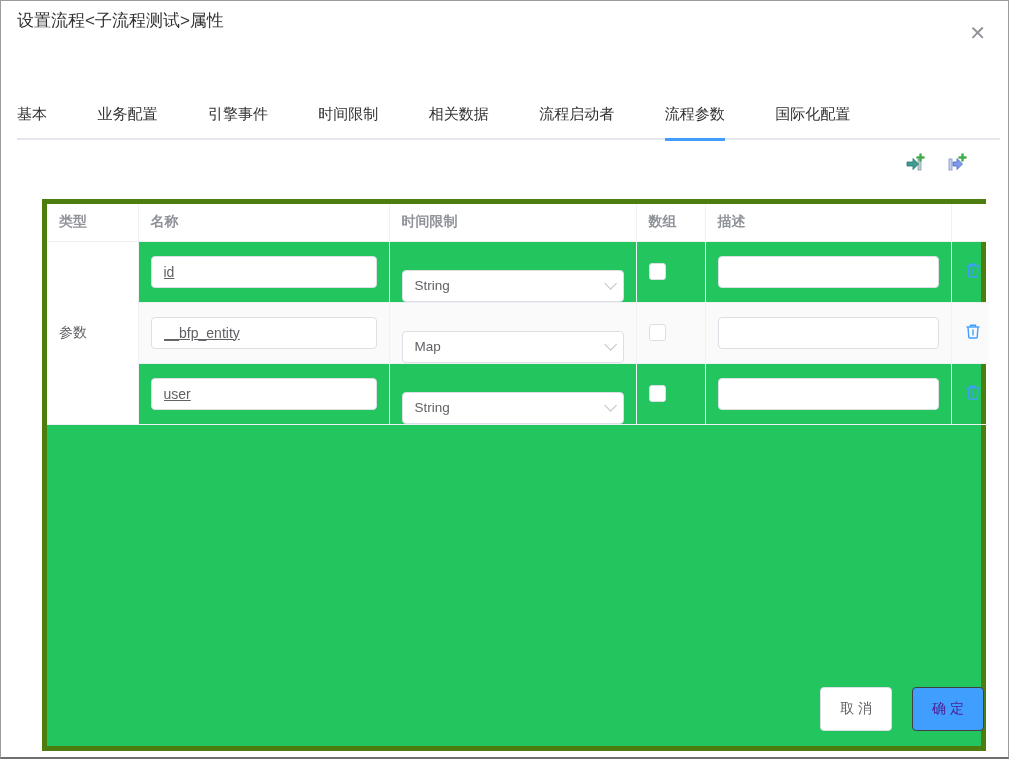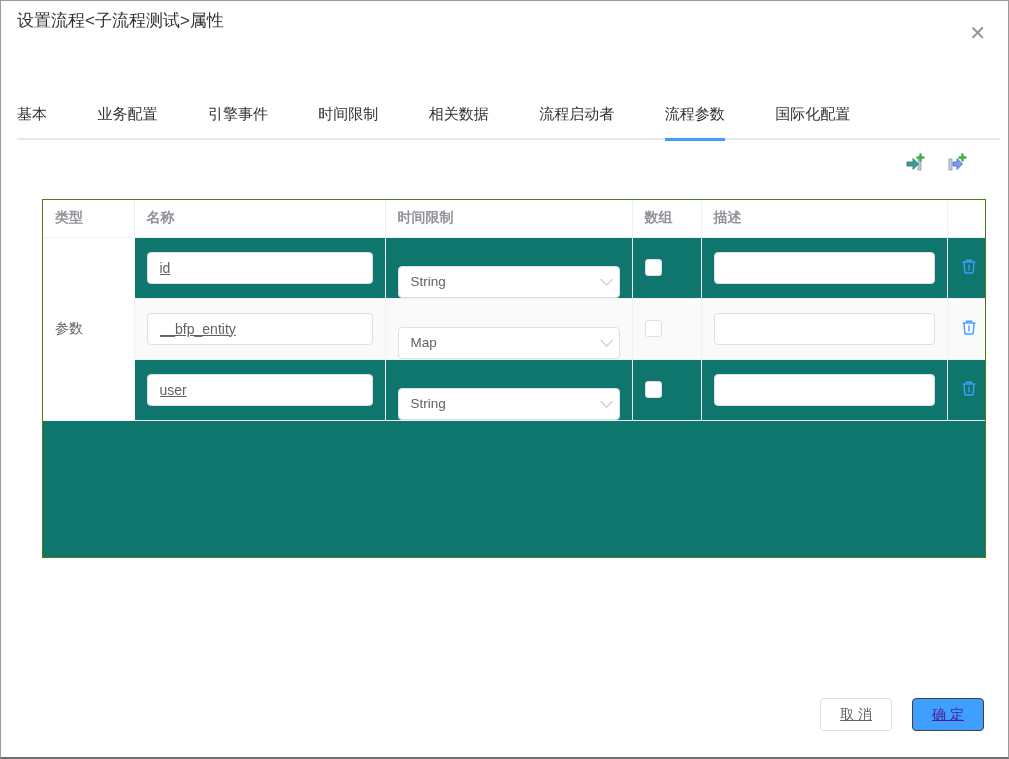--- a/index.html
+++ b/index.html
@@ -14,38 +14,38 @@
   .dlg-title { position:absolute; left:16px; top:8px; font-size:17px; color:#303133; }
   .dlg-close { position:absolute; right:22px; top:22px; font-size:20px; color:#909399; cursor:pointer; line-height:1; }
   
   .tabbar { position:absolute; left:16px; right:8px; top:103px; border-bottom:2px solid #e4e7ed; white-space:nowrap; }
   .tab { display:inline-block; font-size:15px; color:#303133; padding-bottom:14px; margin-right:46px; cursor:pointer; position:relative; top:1px; border-bottom:3px solid transparent; margin-bottom:-2px; }
   .tab.active { border-bottom:3px solid #409EFF; }
   
   .toolbar { position:absolute; right:41px; top:152px; display:flex; gap:22px; }
   .tool-icon { width:20px; height:20px; cursor:pointer; position:relative; }
   
-  .grid-wrap { position:absolute; left:41px; top:198px; width:944px; height:359px; border:1px solid #4d7c0f; background:#0f766e; }
+  .grid-wrap { position:absolute; left:41px; top:198px; width:944px; height:552px; border:5px solid #4d7c0f; background:#22c55e; }
   table { border-collapse:collapse; width:100%; table-layout:fixed; }
   th, td { border-right:1px solid #f0f1f4; border-bottom:1px solid #f0f1f4; padding:0 12px; text-align:left; vertical-align:middle; }
   th:last-child, td:last-child { border-right:none; }
   thead th { height:37px; font-size:14px; font-weight:bold; color:#909399; background:#fff; }
   tbody td { height:46px; font-size:14px; color:#606266; }
   tbody tr.striped td { background:#fafafa; }
   td.type-cell { background:#fff !important; color:#606266; }
   
   .txt { width:100%; height:32px; border:1px solid #dcdfe6; border-radius:4px; padding:0 12px; font-size:14px; color:#606266; outline:none; background:#fff; font-family:inherit;text-decoration:underline; }
   .sel { display:flex; align-items:center; justify-content:space-between; width:100%; height:32px; border:1px solid #dcdfe6; border-radius:4px; padding:0 10px 0 12px; font-size:13.5px; color:#606266; background:#fff; cursor:pointer;margin-top:28px; }
   .chev { width:9px; height:9px; border-right:1.6px solid #c0c4cc; border-bottom:1.6px solid #c0c4cc; transform:rotate(45deg) translateY(-3px); }
   .cbx { display:inline-block; width:17px; height:17px; border:1px solid #dcdfe6; border-radius:3px; background:#fff; cursor:pointer; vertical-align:middle; }
   .del-btn { display:inline-block; width:18px; height:18px; cursor:pointer; }
   .center { text-align:center; }
   
   .footer { position:absolute; right:24px; bottom:26px; display:flex; gap:20px; }
-  .btn { height:33px; padding:0 19px; border-radius:4px; font-size:14px; cursor:pointer; display:flex; align-items:center; font-family:inherit;text-decoration:underline; }
+  .btn { height:44px; padding:0 19px; border-radius:4px; font-size:14px; cursor:pointer; display:flex; align-items:center; font-family:inherit; }
   .btn-cancel { background:#fff; border:1px solid #dcdfe6; color:#606266; }
   .btn-ok { background:#409EFF; border:1px solid #404040; color:#4c1d95; }
 </style>
 </head>
 <body>
 
 <div class="dlg-title">设置流程&lt;子流程测试&gt;属性</div>
 <div class="dlg-close">✕</div>
 
 <div class="tabbar">

